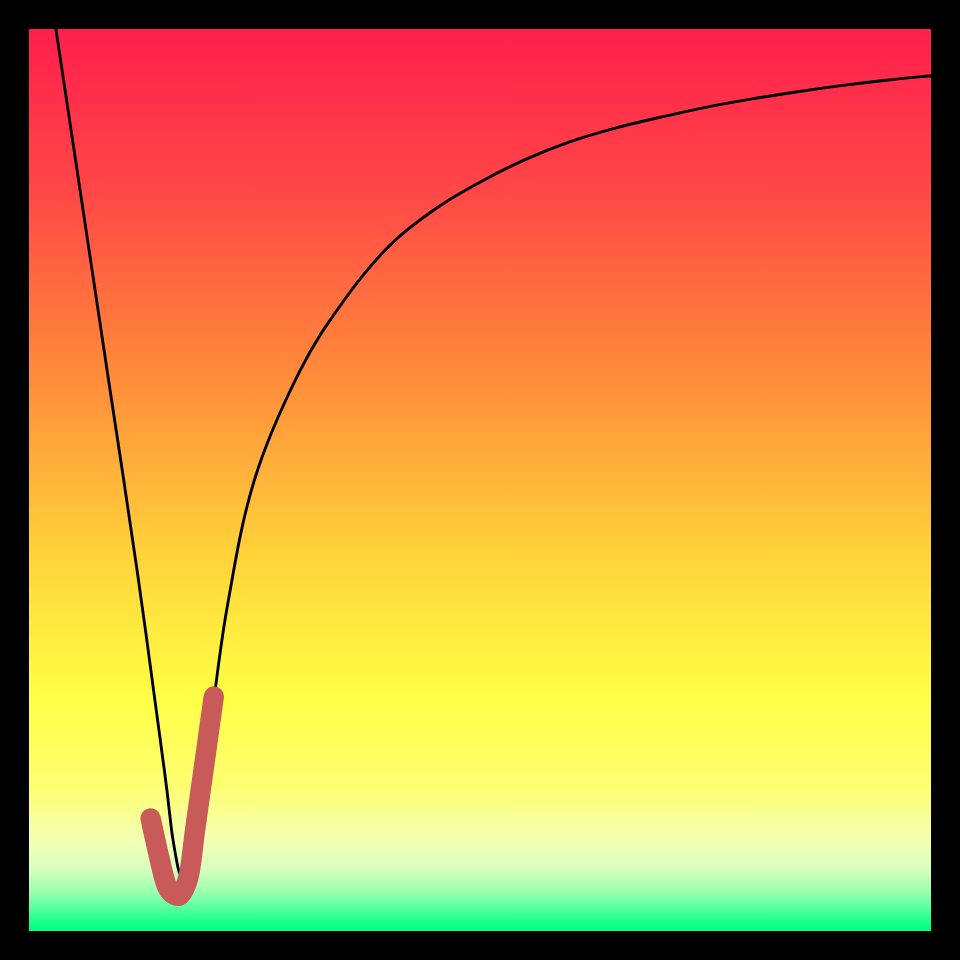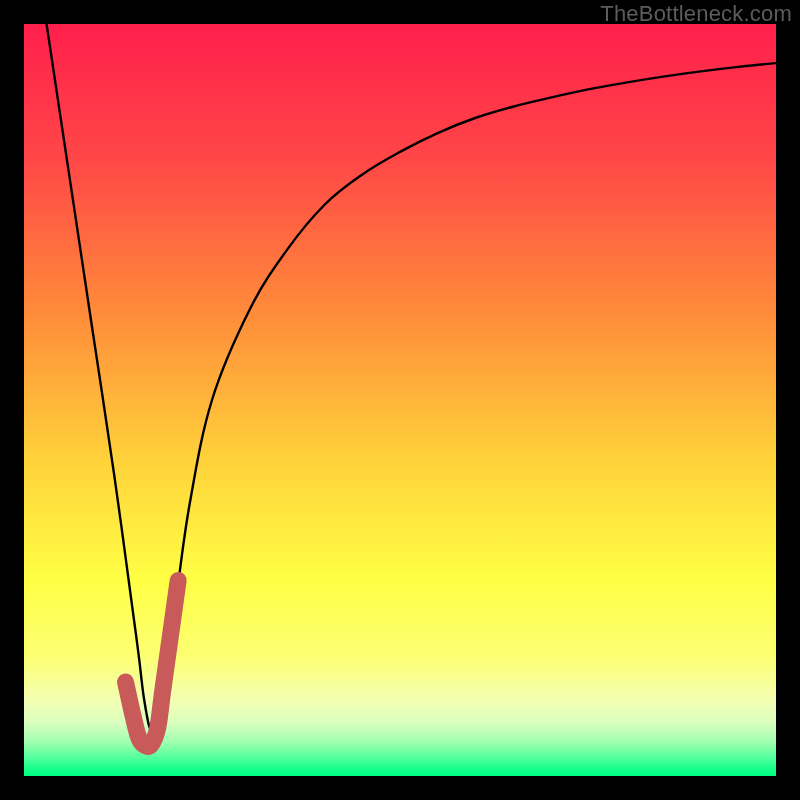--- a/index.html
+++ b/index.html
@@ -63,14 +63,13 @@
             <stop offset="97.5%" stop-color="#55ff9d"></stop>
             <stop offset="99%" stop-color="#18ff8c"></stop>
             <stop offset="100%" stop-color="#00ff84"></stop>
           </linearGradient>
       </defs>
       <rect x="0" y="0" width="752" height="752" fill="url(#bg-grad)"></rect>
       <path id="curve-main" fill="none" stroke="#000000" stroke-width="2.4" stroke-linecap="round" stroke-linejoin="round" d="M 22.56 0.00 C 26.62 27.07, 37.00 96.26, 45.12 150.40 C 53.24 204.54, 59.56 246.66, 67.68 300.80 C 75.80 354.94, 82.12 394.35, 90.24 451.20 C 98.36 508.05, 107.39 576.03, 112.80 616.64 C 118.21 657.25, 117.61 660.56, 120.32 676.80 C 123.03 693.04, 125.13 706.88, 127.84 706.88 C 130.55 706.88, 131.30 698.46, 135.36 676.80 C 139.42 655.14, 144.99 621.75, 150.40 586.56 C 155.81 551.37, 158.67 519.18, 165.44 481.28 C 172.21 443.38, 177.17 411.19, 188.00 376.00 C 198.83 340.81, 212.06 312.83, 225.60 285.76 C 239.14 258.69, 249.66 244.55, 263.20 225.60 C 276.74 206.65, 287.26 194.02, 300.80 180.48 C 314.34 166.94, 324.86 159.88, 338.40 150.40 C 351.94 140.92, 362.46 135.28, 376.00 127.84 C 389.54 120.40, 400.06 115.13, 413.60 109.04 C 427.14 102.95, 437.66 98.74, 451.20 94.00 C 464.74 89.26, 475.26 86.37, 488.80 82.72 C 502.34 79.07, 512.86 76.81, 526.40 73.70 C 539.94 70.58, 550.46 68.13, 564.00 65.42 C 577.54 62.72, 588.06 60.96, 601.60 58.66 C 615.14 56.35, 625.66 54.67, 639.20 52.64 C 652.74 50.61, 663.26 49.14, 676.80 47.38 C 690.34 45.62, 700.86 44.35, 714.40 42.86 C 727.94 41.38, 745.23 39.78, 752.00 39.10"></path>
       <path id="curve-highlight" fill="none" stroke="#c85a5a" stroke-width="17" stroke-linecap="round" stroke-linejoin="round" d="M 101.52 658.00 C 102.87 664.09, 106.60 681.69, 109.04 691.84 C 111.48 701.99, 112.75 708.99, 115.06 714.40 C 117.36 719.81, 119.52 720.97, 121.82 721.92 C 124.13 722.87, 125.67 723.05, 127.84 719.66 C 130.01 716.28, 131.96 712.19, 133.86 703.12 C 135.75 694.05, 136.61 682.14, 138.37 669.28 C 140.13 656.42, 141.74 645.22, 143.63 631.68 C 145.53 618.14, 147.00 607.62, 148.90 594.08 C 150.79 580.54, 153.21 563.25, 154.16 556.48"></path>
     </svg>
   </div>
-  <div class="watermark">TheBottleneck.com</div>
 </div>
 
 </body></html>

